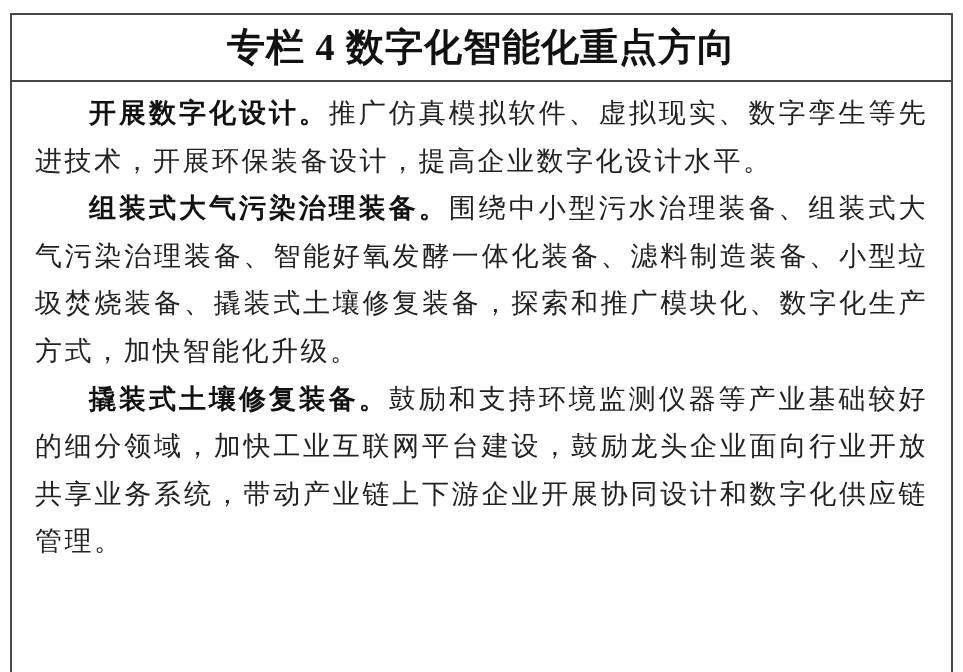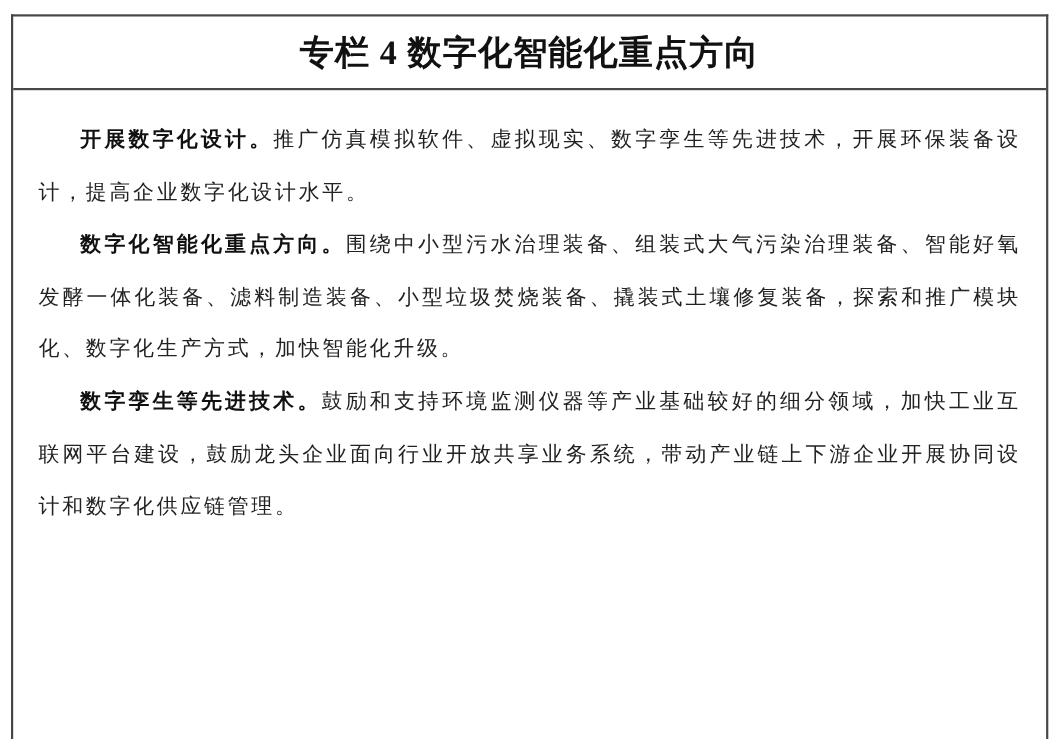--- a/index.html
+++ b/index.html
@@ -27,28 +27,28 @@
       border-bottom: none;
       box-sizing: border-box;
       background: #ffffff;
     }
     .panel-title {
       height: 65px;
       border-bottom: 2px solid #474747;
       display: flex;
       align-items: center;
       justify-content: center;
-      font-size: 31px;
+      font-size: 38px;
       font-weight: bold;
       letter-spacing: 1px;
       color: #111111;
     }
     .panel-body {
-      padding: 22px 23px 0 23px;
-      font-size: 19px;
+      padding: 8px 23px 0 23px;
+      font-size: 27px;
       line-height: 47.6px;
       color: #222222;
       text-align: justify;
       text-justify: inter-character;
       letter-spacing: 2.5px;
     }
     .para {
       margin: 0;
       text-indent: 2em;
     }
@@ -58,17 +58,17 @@
     }
   </style>
 </head>
 <body>
 
 <div class="page">
   <div class="panel">
     <div class="panel-title">专栏 4 数字化智能化重点方向</div>
     <div class="panel-body">
       <p class="para"><span class="lead">开展数字化设计。</span><span>推广仿真模拟软件、虚拟现实、数字孪生等先进技术，开展环保装备设计，提高企业数字化设计水平。</span></p>
-      <p class="para"><span class="lead">数字化智能化重点方向。</span><span>围绕中小型污水治理装备、组装式大气污染治理装备、智能好氧发酵一体化装备、滤料制造装备、小型垃圾焚烧装备、撬装式土壤修复装备，探索和推广模块化、数字化生产方式，加快智能化升级。</span></p>
-      <p class="para"><span class="lead">数字孪生等先进技术。</span><span>鼓励和支持环境监测仪器等产业基础较好的细分领域，加快工业互联网平台建设，鼓励龙头企业面向行业开放共享业务系统，带动产业链上下游企业开展协同设计和数字化供应链管理。</span></p>
+      <p class="para"><span class="lead">组装式大气污染治理装备。</span><span>围绕中小型污水治理装备、组装式大气污染治理装备、智能好氧发酵一体化装备、滤料制造装备、小型垃圾焚烧装备、撬装式土壤修复装备，探索和推广模块化、数字化生产方式，加快智能化升级。</span></p>
+      <p class="para"><span class="lead">撬装式土壤修复装备。</span><span>鼓励和支持环境监测仪器等产业基础较好的细分领域，加快工业互联网平台建设，鼓励龙头企业面向行业开放共享业务系统，带动产业链上下游企业开展协同设计和数字化供应链管理。</span></p>
     </div>
   </div>
 </div>
 
 </body></html>

